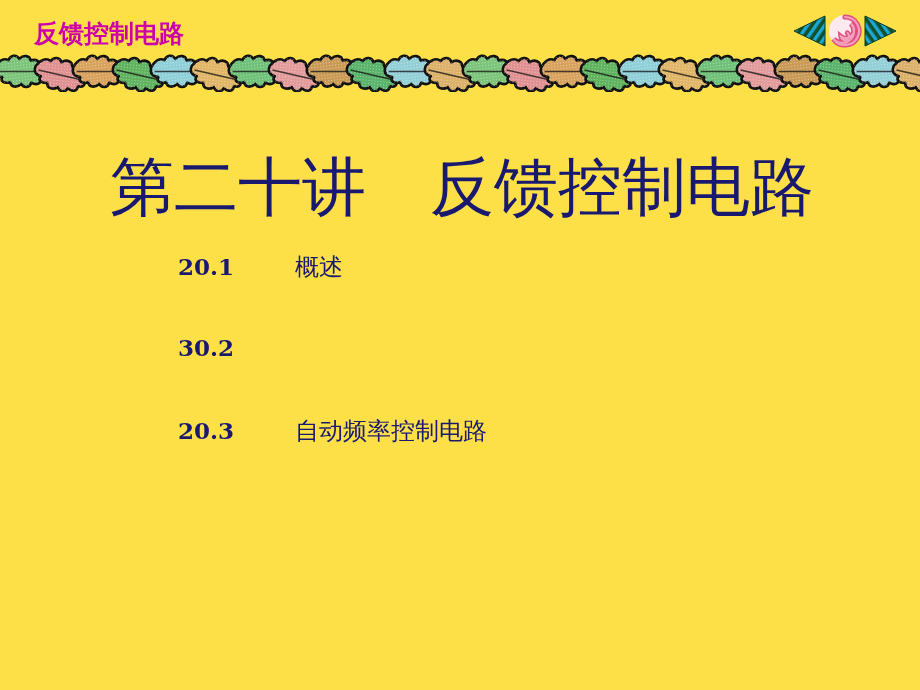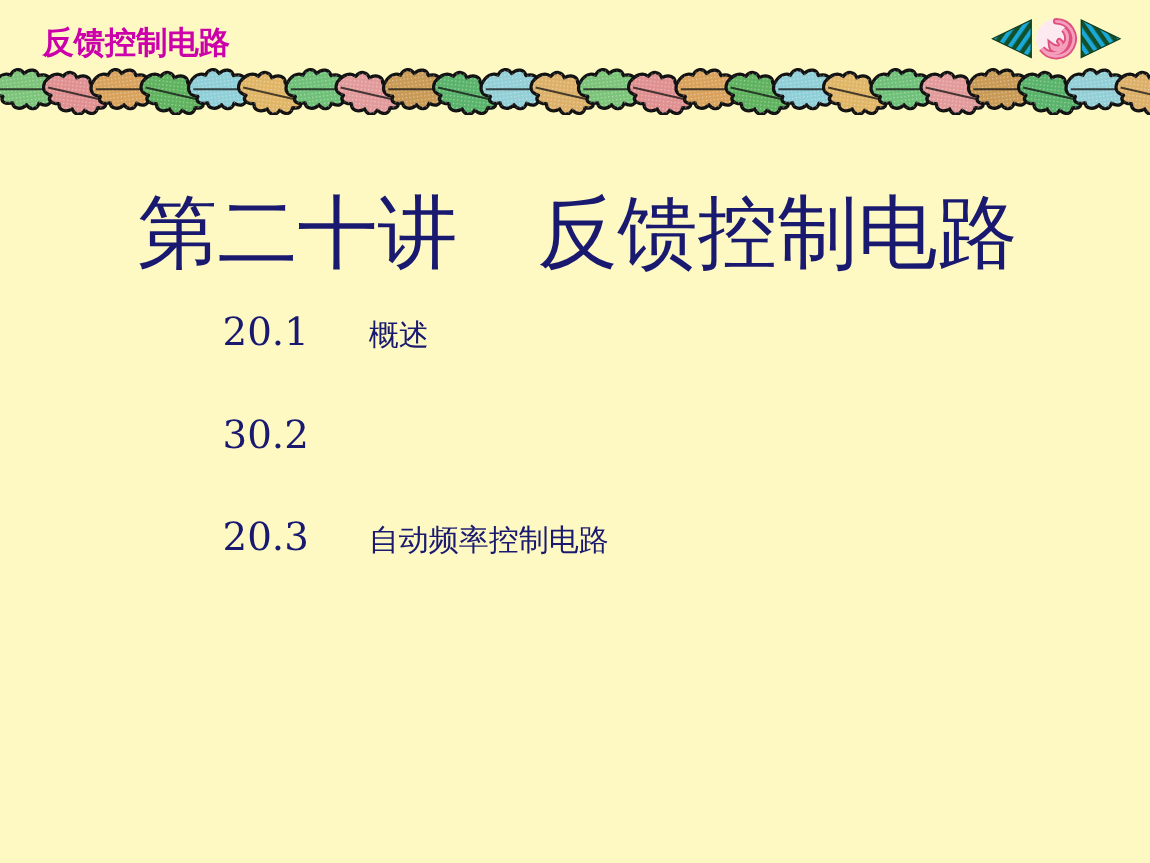--- a/index.html
+++ b/index.html
@@ -13,21 +13,21 @@
     overflow: hidden;
     font-family: "Liberation Serif", "DejaVu Serif", serif;
     position: relative;
   }
 
   #slide {
     position: absolute;
     left: 0; top: 0;
     width: 920px;
     height: 690px;
-    background: #fef9c3;
+    background: #fde047;
   }
 
   
   #header-band {
     position: absolute;
     left: 0; top: 0;
     width: 920px;
     height: 92px;
   }
 
@@ -85,22 +85,22 @@
     top: 248px;
     width: 700px;
   }
   .outline-row {
     display: flex;
     align-items: baseline;
     height: 82px;
   }
   .outline-num {
     font-family: "DejaVu Serif", "Liberation Serif", serif;
-    font-weight: 400;
-    font-size: 31px;
+    font-weight: 700;
+    font-size: 23px;
     line-height: 36px;
     color: #191970;
     width: 117px;
     flex: 0 0 117px;
     white-space: nowrap;
   }
   .outline-text {
     font-family: Liberation Serif, serif;
     font-size: 24px;
     line-height: 38px;

